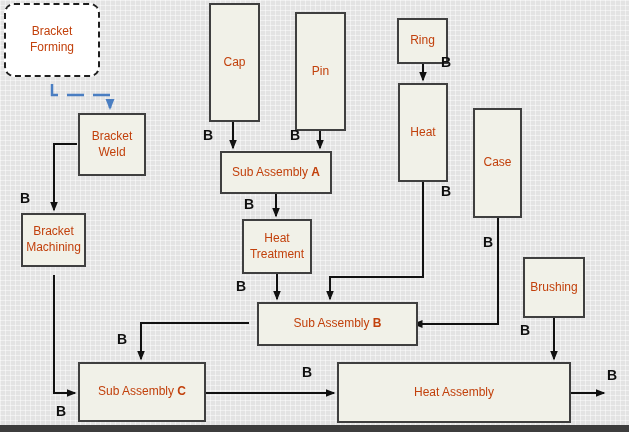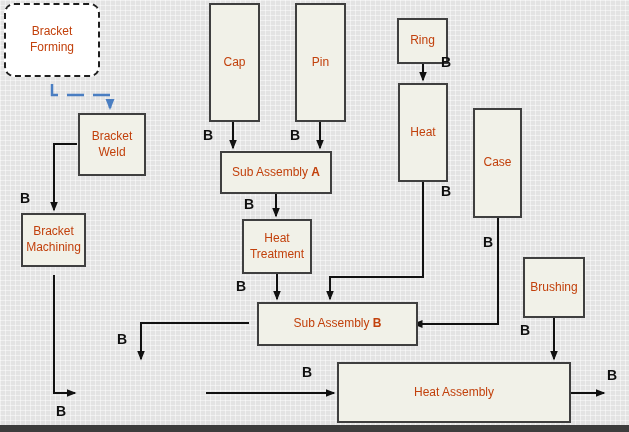--- a/index.html
+++ b/index.html
@@ -61,21 +61,21 @@
   </svg>
 
   <div class="node dashed" style="left:4px;top:3px;width:96px;height:74px">
     <span>Bracket Forming</span>
   </div>
 
   <div class="node" style="left:209px;top:3px;width:51px;height:119px">
     <span>Cap</span>
   </div>
 
-  <div class="node" style="left:295px;top:3px;width:51px;height:119px">
+  <div class="node" style="left:295px;top:12px;width:51px;height:119px">
     <span>Pin</span>
   </div>
 
   <div class="node" style="left:397px;top:18px;width:51px;height:46px">
     <span>Ring</span>
   </div>
 
   <div class="node" style="left:398px;top:83px;width:50px;height:99px">
     <span>Heat</span>
   </div>
@@ -101,20 +101,23 @@
   </div>
 
   <div class="node" style="left:242px;top:219px;width:70px;height:55px">
     <span>Heat Treatment</span>
   </div>
 
   <div class="node" style="left:257px;top:302px;width:161px;height:44px">
     <span><span>Sub Assembly </span><b>B</b></span>
   </div>
 
+  <div class="node" style="left:78px;top:362px;width:128px;height:60px">
+    <span><span>Sub Assembly </span><b>C</b></span>
+  </div>
 
   <div class="node" style="left:337px;top:362px;width:234px;height:61px">
     <span>Heat Assembly</span>
   </div>
 
   <div class="flow-b" style="left:441px;top:55px">B</div>
   <div class="flow-b" style="left:203px;top:128px">B</div>
   <div class="flow-b" style="left:290px;top:128px">B</div>
   <div class="flow-b" style="left:244px;top:197px">B</div>
   <div class="flow-b" style="left:236px;top:279px">B</div>

